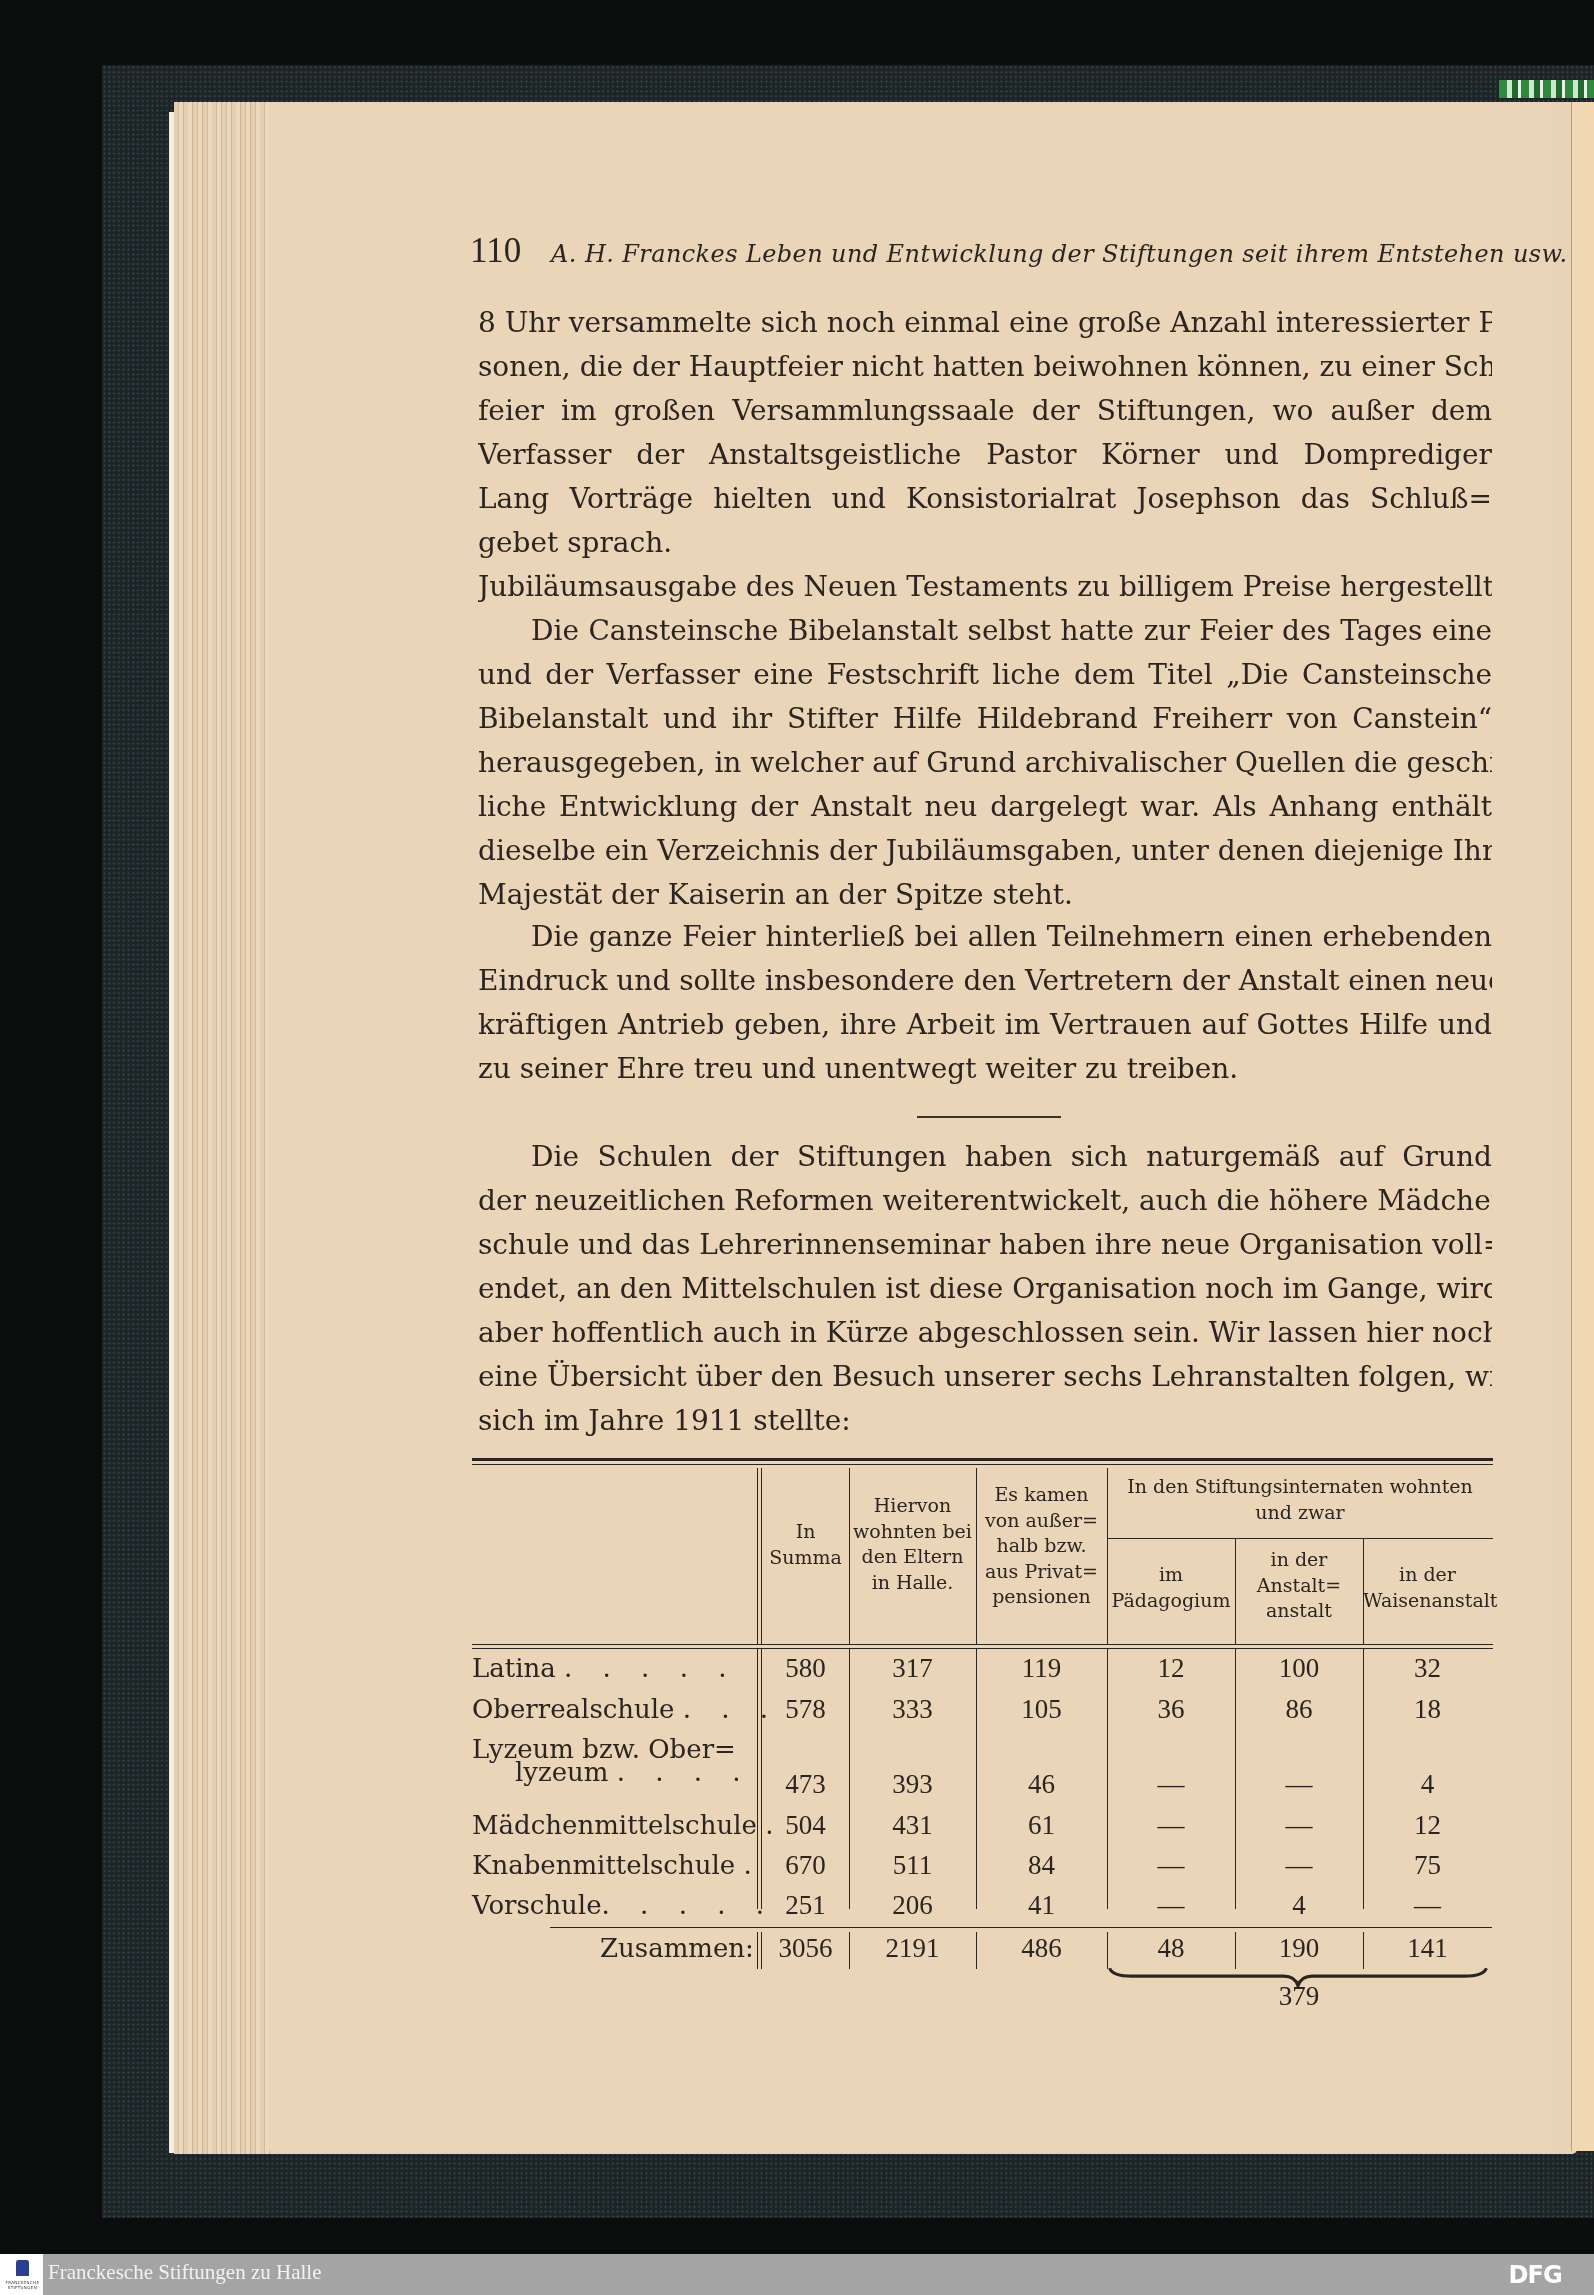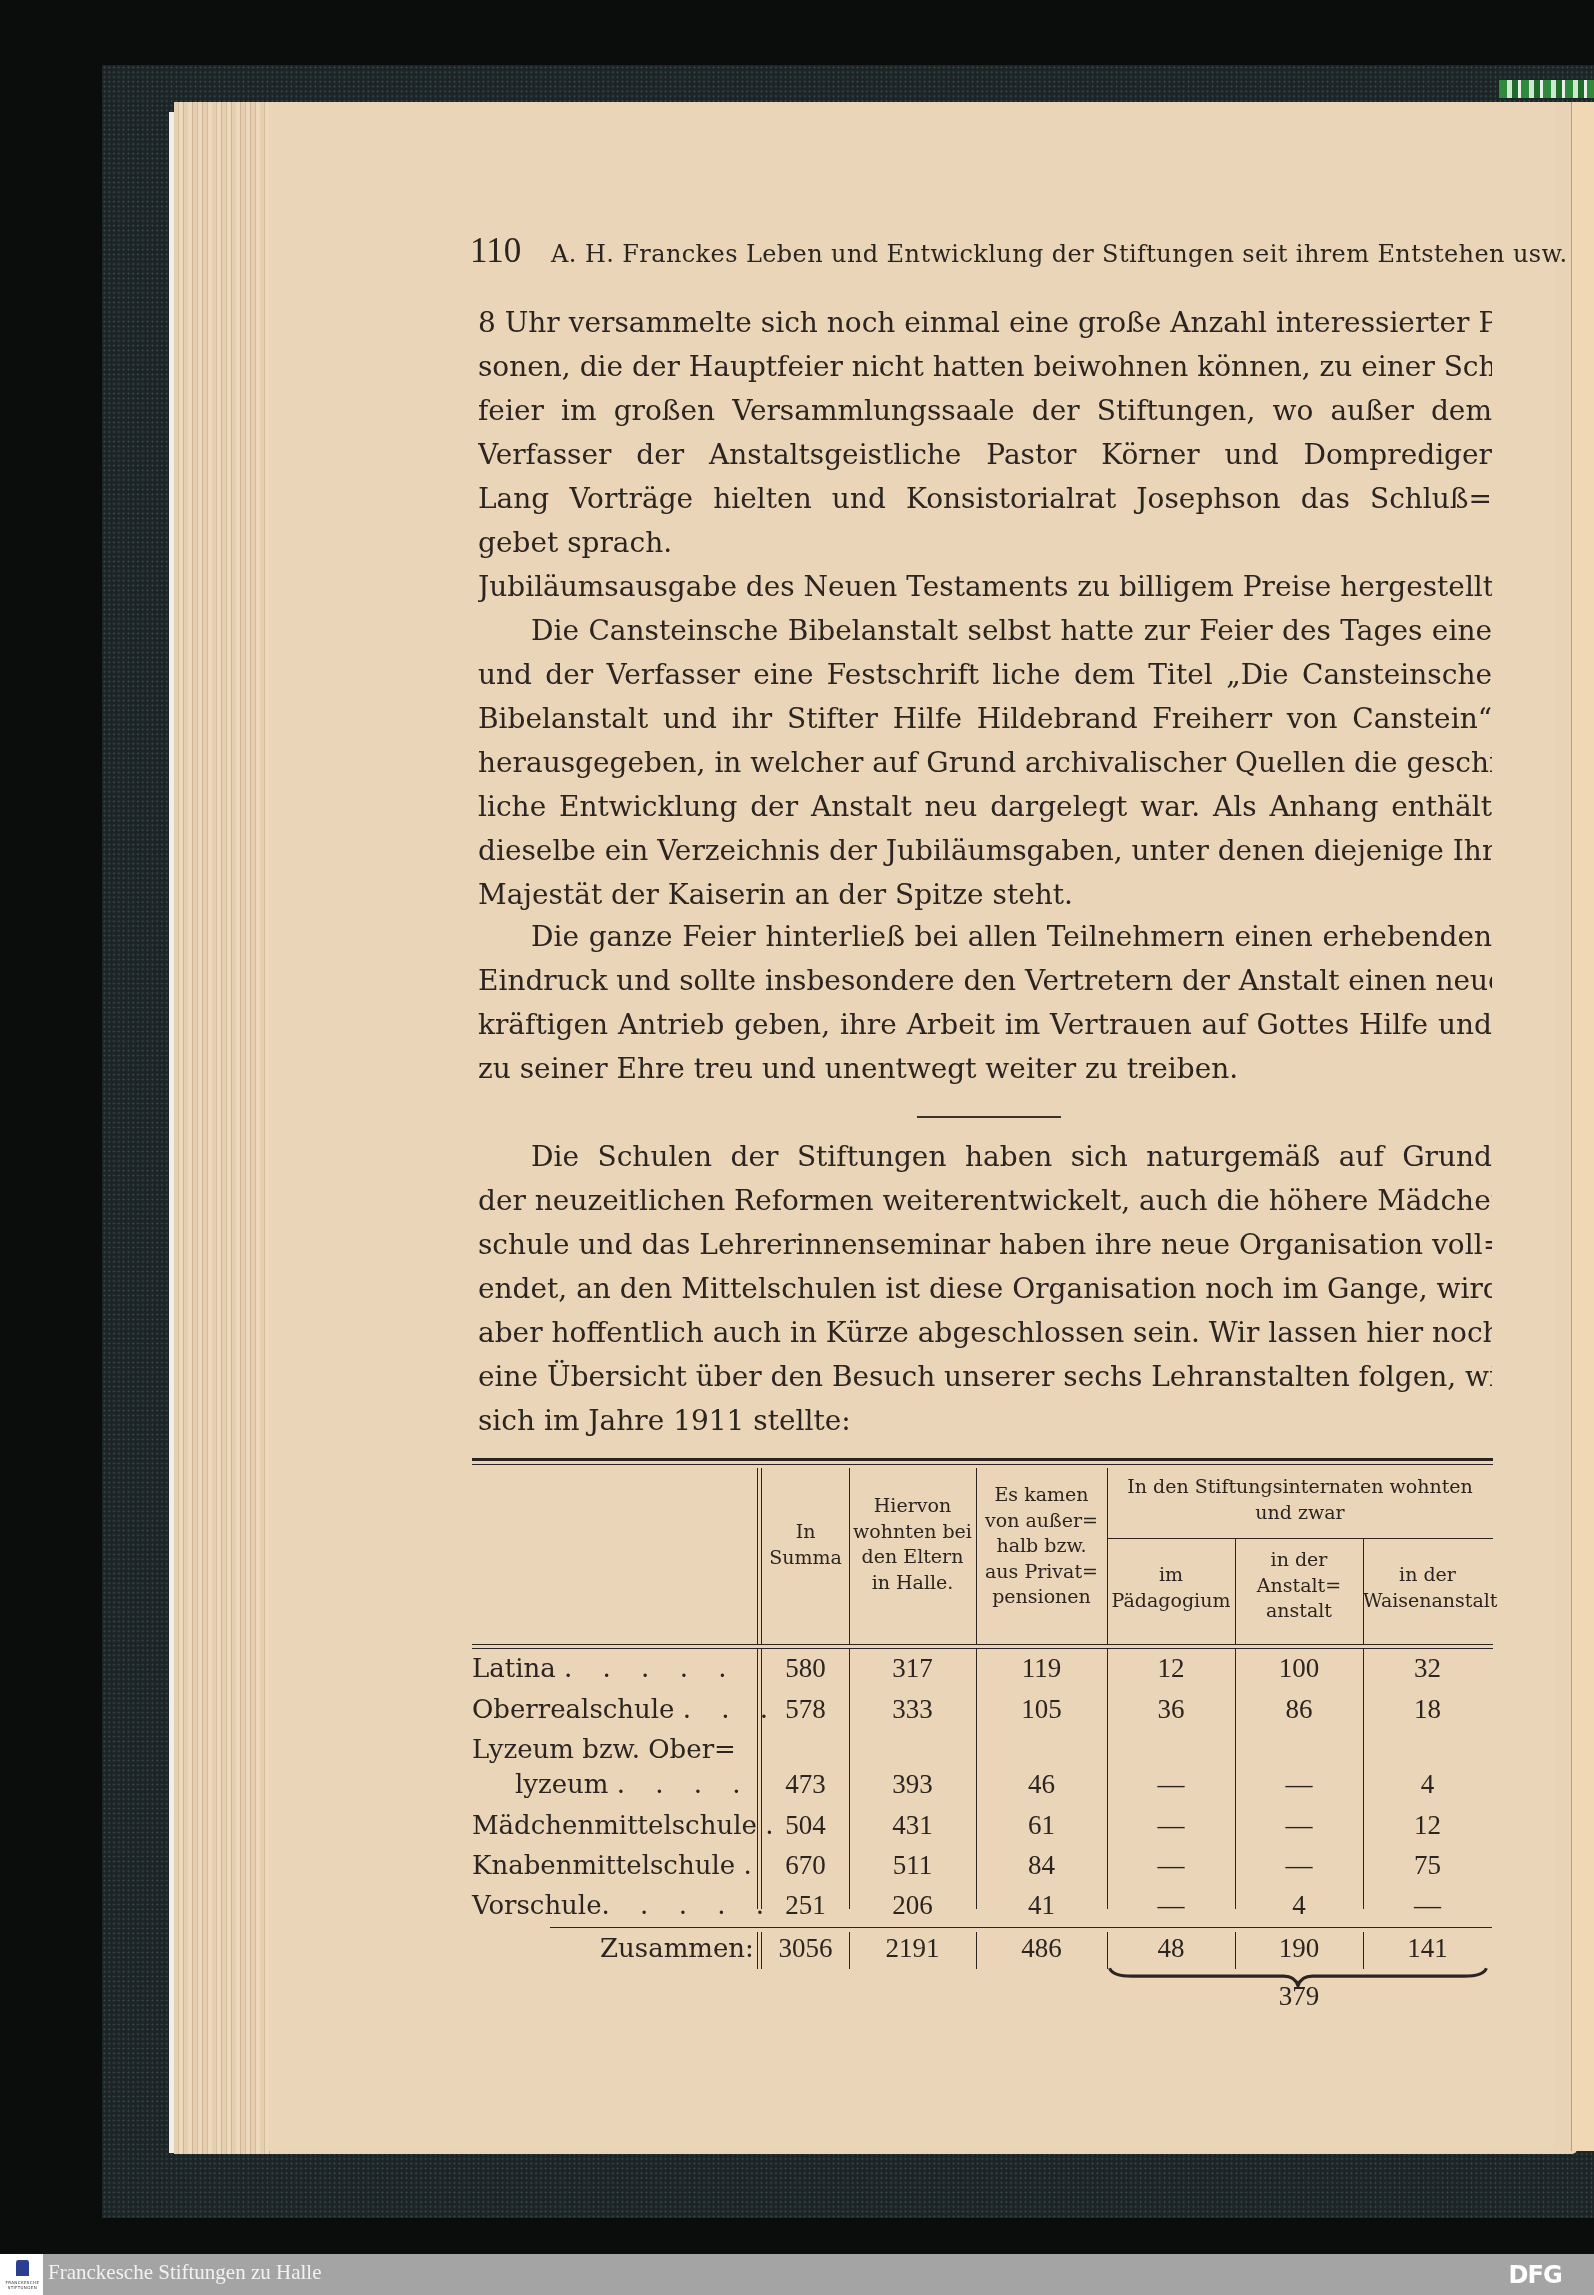--- a/index.html
+++ b/index.html
@@ -10,21 +10,21 @@
     background: repeating-linear-gradient(90deg,#2f8a3e 0 8px,#cfe6d0 8px 12.8px,#1f6b2c 12.8px 19px,#e8efe8 19px 22px); }
   .page-block { position:absolute; left:174px; top:102px; width:1403px; height:2052px; background:#e8d3b6; border-radius:0 0 4.8px 4.8px; }
   .edges { position:absolute; left:174px; top:102px; width:96px; height:2052px;
     background: repeating-linear-gradient(90deg,#e5cfb0 0 4px,#d4bd9c 4px 4.8px,#ecd9bd 4.8px 8.8px,#cdb593 8.8px 9.6px); }
   .edge-white { position:absolute; left:169px; top:112px; width:4.8px; height:2041px; background:#f1eee8; }
   .page { position:absolute; left:269px; top:102px; width:1284px; height:2049px; background:#ead5b8; }
   .next-page { position:absolute; left:1571px; top:102px; width:24px; height:2049px; background:#f0d8b4; border-left:1.6px solid #b89e7a; }
 
   .running-head { position:absolute; left:470px; top:231px; width:1029px; font-size:28px; color:#2a2520; white-space:nowrap; }
   .running-head .pgno { font-family:"Liberation Serif", serif; font-size:35px; margin-right:21px; }
-  .running-head .title { font-family:"DejaVu Serif", serif; font-size:24px; letter-spacing:0.4px; }
+  .running-head .title { font-family:"DejaVu Serif", serif; font-size:24px; letter-spacing:0.4px;font-style:italic; }
 
   .body-text { position:absolute; left:478px; width:1014px; font-family:"DejaVu Serif", serif; font-size:28px; color:#2b2420; }
   .line { height:44px; line-height:44px; white-space:nowrap; text-align:justify; text-align-last:justify; overflow:hidden; }
   .line.last { text-align-last:left; }
   .line.indent { padding-left:53px; }
 
   .sep { position:absolute; left:917px; top:1116px; width:144px; height:1.6px; background:#3a332c; }
 
   
   .tbl { position:absolute; left:472px; top:1458px; width:1021px; color:#2b2420; }
@@ -169,21 +169,21 @@
 
   <div class="rowlabel" style="top:231px"><span>Oberrealschule</span> <span class="leader">. . .</span></div>
   <div class="cell" style="left:289px;top:231px;width:89px">578</div>
   <div class="cell" style="left:377px;top:231px;width:127px">333</div>
   <div class="cell" style="left:504px;top:231px;width:131px">105</div>
   <div class="cell" style="left:635px;top:231px;width:128px">36</div>
   <div class="cell" style="left:763px;top:231px;width:128px">86</div>
   <div class="cell" style="left:891px;top:231px;width:129px">18</div>
 
   <div class="rowlabel" style="top:271px">Lyzeum bzw. Ober=</div>
-  <div class="rowlabel" style="top:306px;padding-left:43px"><span>lyzeum</span> <span class="leader">. . . .</span></div>
+  <div class="rowlabel" style="top:294px;padding-left:43px"><span>lyzeum</span> <span class="leader">. . . .</span></div>
   <div class="cell" style="left:289px;top:306px;width:89px">473</div>
   <div class="cell" style="left:377px;top:306px;width:127px">393</div>
   <div class="cell" style="left:504px;top:306px;width:131px">46</div>
   <div class="cell" style="left:635px;top:306px;width:128px">—</div>
   <div class="cell" style="left:763px;top:306px;width:128px">—</div>
   <div class="cell" style="left:891px;top:306px;width:129px">4</div>
 
   <div class="rowlabel" style="top:347px"><span>Mädchenmittelschule</span> <span class="leader">.</span></div>
   <div class="cell" style="left:289px;top:347px;width:89px">504</div>
   <div class="cell" style="left:377px;top:347px;width:127px">431</div>

